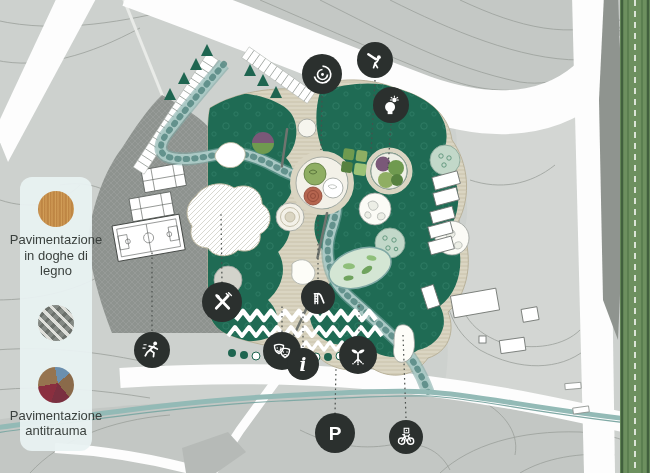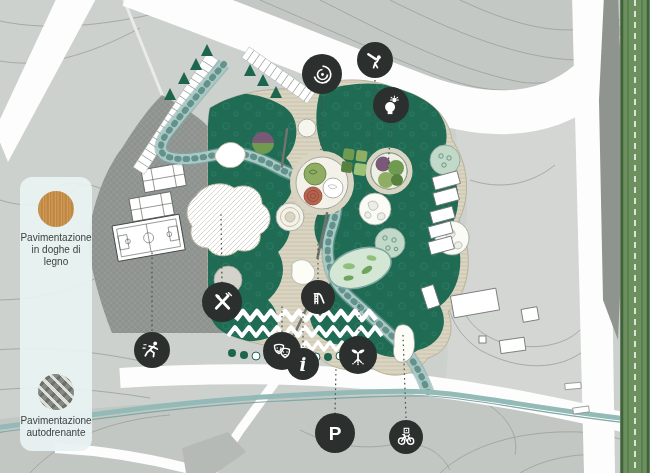--- a/index.html
+++ b/index.html
@@ -6,21 +6,21 @@
   .stage{position:relative;width:650px;height:473px;overflow:hidden;background:#cdd1ce;
          font-family:"Liberation Sans",sans-serif;}
   .stage svg.plan{position:absolute;left:0;top:0;}
   
   .legend{position:absolute;left:20px;top:177px;width:72px;height:274px;
           background:rgba(233,242,242,0.94);border-radius:12px;
           display:flex;flex-direction:column;align-items:center;
           justify-content:space-between;padding:14px 2px 12px 2px;box-sizing:border-box;}
   .legend-item{display:flex;flex-direction:column;align-items:center;gap:5px;}
   .legend-swatch{width:36px;height:36px;border-radius:50%;}
-  .legend-label{font-size:10px;line-height:1.2;color:#3a403d;text-align:center;}
+  .legend-label{font-size:13px;line-height:1.2;color:#3a403d;text-align:center;}
   .sw-wood{background:repeating-linear-gradient(90deg,#b97f3e 0px,#cf9a55 2px,#b97f3e 4px,#d8a75f 6px);}
   .sw-drain{background-color:#848984;
             background-image:repeating-linear-gradient(45deg,rgba(240,240,235,0.85) 0 3px,transparent 3px 8px),
                              repeating-linear-gradient(-45deg,rgba(105,110,105,0.9) 0 3px,transparent 3px 8px);}
   .sw-grass{background-color:#4e7c34;
             background-image:repeating-linear-gradient(25deg,rgba(25,55,15,0.5) 0 1.5px,transparent 1.5px 4px),
                              repeating-linear-gradient(-35deg,rgba(160,200,120,0.45) 0 1.5px,transparent 1.5px 5px);}
   .sw-rubber{background:conic-gradient(from 200deg at 55% 45%,#8a2f3f 0 60deg,#96744f 60deg 150deg,
              #6b8fae 150deg 210deg,#8a6a4a 210deg 300deg,#7a3040 300deg 360deg);}
   
@@ -423,17 +423,20 @@
   </svg>
 </div>
 
 <div class="legend">
   <div class="legend-item">
     <div class="legend-swatch sw-wood"></div>
     <div class="legend-label">Pavimentazione in doghe di legno</div>
   </div>
   <div class="legend-item">
     <div class="legend-swatch sw-drain"></div>
-    <div class="legend-label">Pavimentazione autodrenante</div>
   </div>
+  <div class="legend-item">
+    <div class="legend-swatch sw-rubber"></div>
+    <div class="legend-label">Pavimentazione antitrauma</div>
+  </div>
 </div>
 
 </div>
 
 </body></html>

